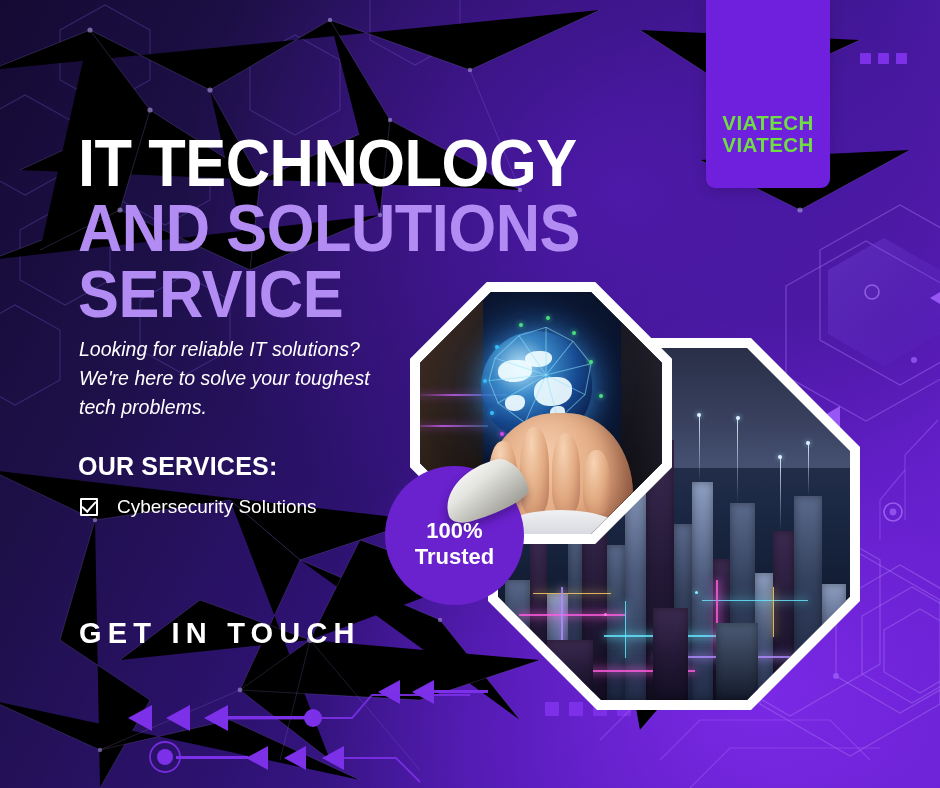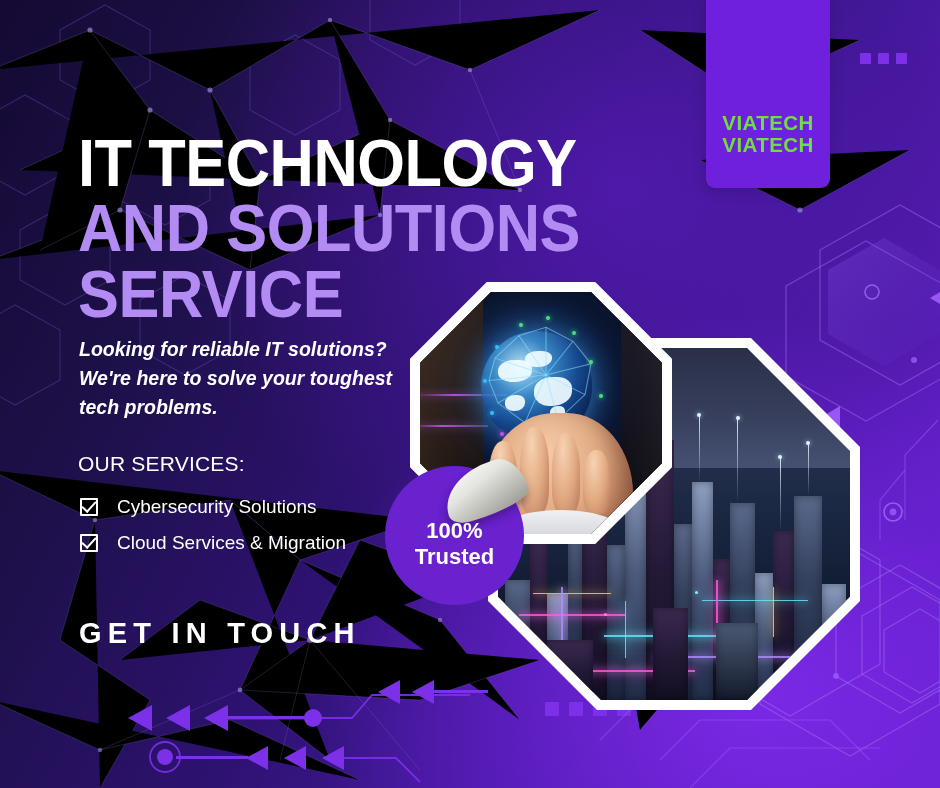--- a/index.html
+++ b/index.html
@@ -55,29 +55,29 @@
   }
   .headline .l1 { color:#ffffff; }
   .headline .l2 { color:#b28cf2; }
   .headline .l3 { color:#b28cf2; }
 
   
   .subcopy {
     position:absolute; left:79px; top:335px; width:330px;
     color:#ffffff;
     font-style:italic;
-    font-weight:700;
+    font-weight:400;
     font-size:19.5px;
     line-height:1.48;
   }
 
   
   .svc-title {
     position:absolute; left:78px; top:452px;
-    color:#ffffff; font-weight:normal; font-size:21px;
+    color:#ffffff; font-weight:bold; font-size:25px;
     letter-spacing:0.2px;
   }
   .svc-list {
     position:absolute; left:80px; top:493px;
     list-style:none;
   }
   .svc-list li {
     display:flex; align-items:center;
     height:27px; margin-bottom:9px;
     color:#ffffff; font-size:19px;
@@ -394,24 +394,20 @@
     <div class="l l3">SERVICE</div>
   </div>
 
   <div class="subcopy">Looking for reliable IT solutions? We're here to solve your toughest tech problems.</div>
 
   <div class="svc-title">OUR SERVICES:</div>
   <ul class="svc-list">
     <li>
       <span class="chk"></span>
       <span>Cybersecurity Solutions</span>
-    </li>
-    <li>
-      <span class="chk"></span>
-      <span>Cloud Services &amp; Migration</span>
     </li>
   </ul>
 
   <div class="cta">GET IN TOUCH</div>
 
   <div class="oct" id="oct-city">
     <div class="oct-inner">
       <div class="city-scene">
         <div class="city-sky"></div>
 

